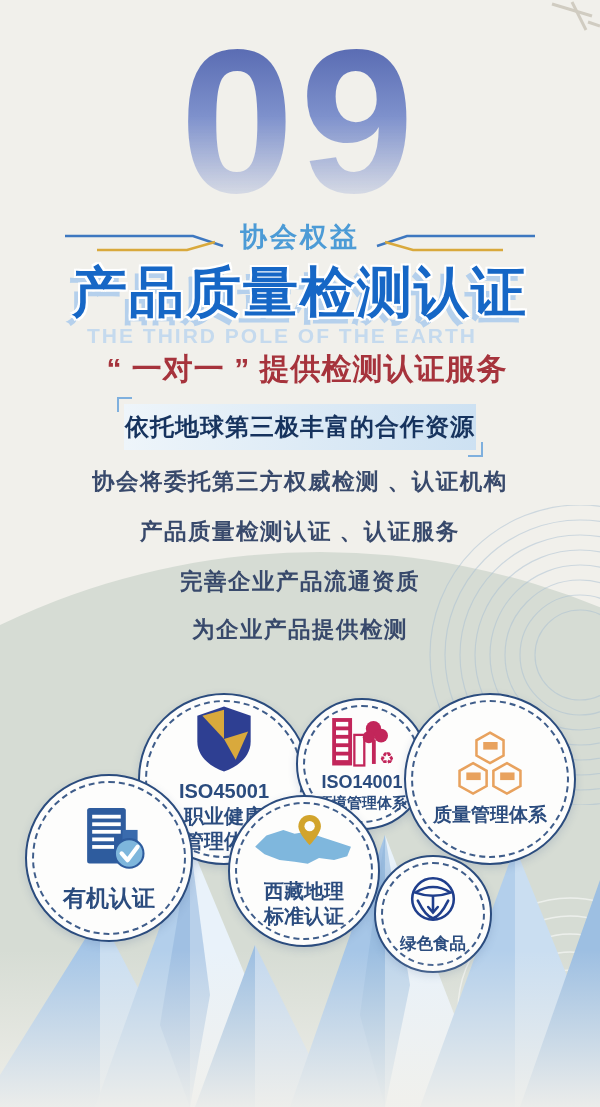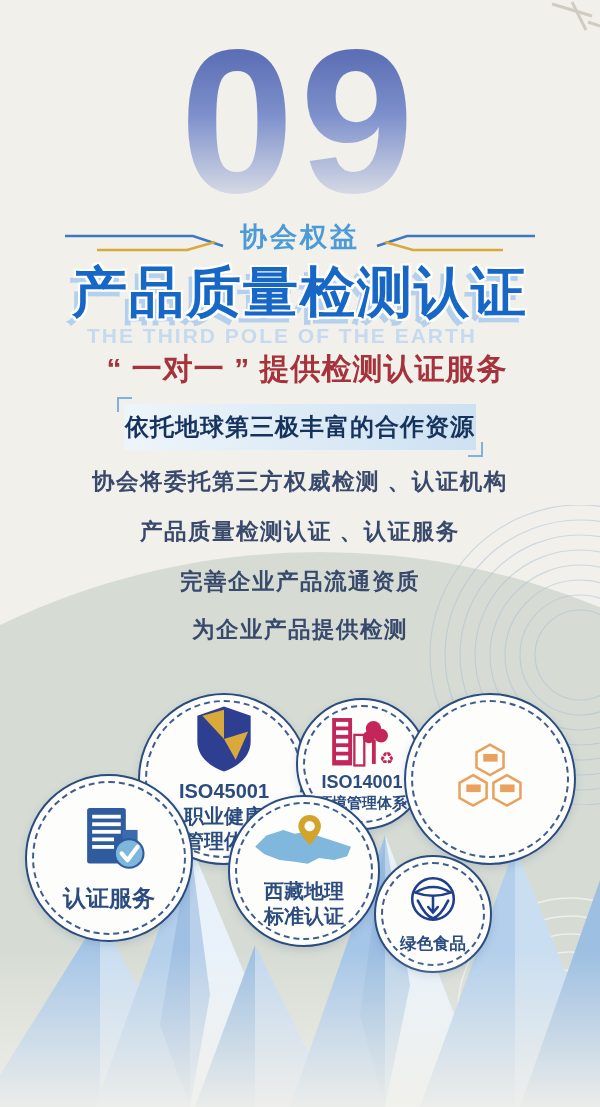--- a/index.html
+++ b/index.html
@@ -210,36 +210,37 @@
     <g fill="none" stroke="#e8a25e" stroke-width="3">
       <polygon points="50,2 66,11 66,29 50,38 34,29 34,11"></polygon>
       <polygon points="30,38 46,47 46,65 30,74 14,65 14,47"></polygon>
       <polygon points="70,38 86,47 86,65 70,74 54,65 54,47"></polygon>
     </g>
     <rect x="42" y="13" width="17" height="9" fill="#e8a25e"></rect>
     <rect x="22" y="49" width="17" height="9" fill="#e8a25e"></rect>
     <rect x="62" y="49" width="17" height="9" fill="#e8a25e"></rect>
   </svg>
   <div class="blabel" style="margin-top:6px">
+    <div style="font-size:19px">质量管理体系</div>
   </div>
 </div>
 
 <div class="badge z5" style="left:25px;top:774px;width:164px;height:164px">
   <svg width="74" height="72" viewBox="0 0 88 84">
     <rect x="18" y="4" width="46" height="66" rx="3" fill="#2e5c9e"></rect>
     <rect x="60" y="30" width="18" height="24" fill="#3a6bad"></rect>
     <rect x="24" y="12" width="34" height="4.5" fill="#fff"></rect>
       <rect x="24" y="21" width="34" height="4.5" fill="#fff"></rect>
     <rect x="24" y="30" width="34" height="4.5" fill="#fff"></rect>
       <rect x="24" y="39" width="26" height="4.5" fill="#fff"></rect>
     <rect x="24" y="48" width="26" height="4.5" fill="#fff"></rect>
     <circle cx="68" cy="58" r="17" fill="#7eb6dc" stroke="#2e5c9e" stroke-width="2.5"></circle>
     <path d="M59 58 L66 66 L78 50" fill="none" stroke="#fff" stroke-width="5" stroke-linecap="round" stroke-linejoin="round"></path>
   </svg>
-  <div class="blabel" style="font-size:23px;margin-top:8px">认证服务</div>
+  <div class="blabel" style="font-size:23px;margin-top:8px">有机认证</div>
 </div>
 
 <div class="badge z5" style="left:228px;top:795px;width:148px;height:148px">
   <svg width="106" height="62" viewBox="0 0 112 66">
     <polygon points="4,36 16,24 34,18 46,22 58,20 76,26 94,32 106,36 102,46 88,50 72,48 60,54 46,52 30,50 14,44" fill="#7fb7dd"></polygon>
     <path d="M62 2 a12 12 0 0 1 12 12 c0 8 -12 20 -12 20 c0 0 -12 -12 -12 -20 a12 12 0 0 1 12 -12 Z" fill="#d2a42c"></path>
     <circle cx="62" cy="14" r="5.5" fill="#fdfdfc"></circle>
   </svg>
   <div class="blabel" style="font-size:20px;margin-top:4px">
     <div>西藏地理</div>

